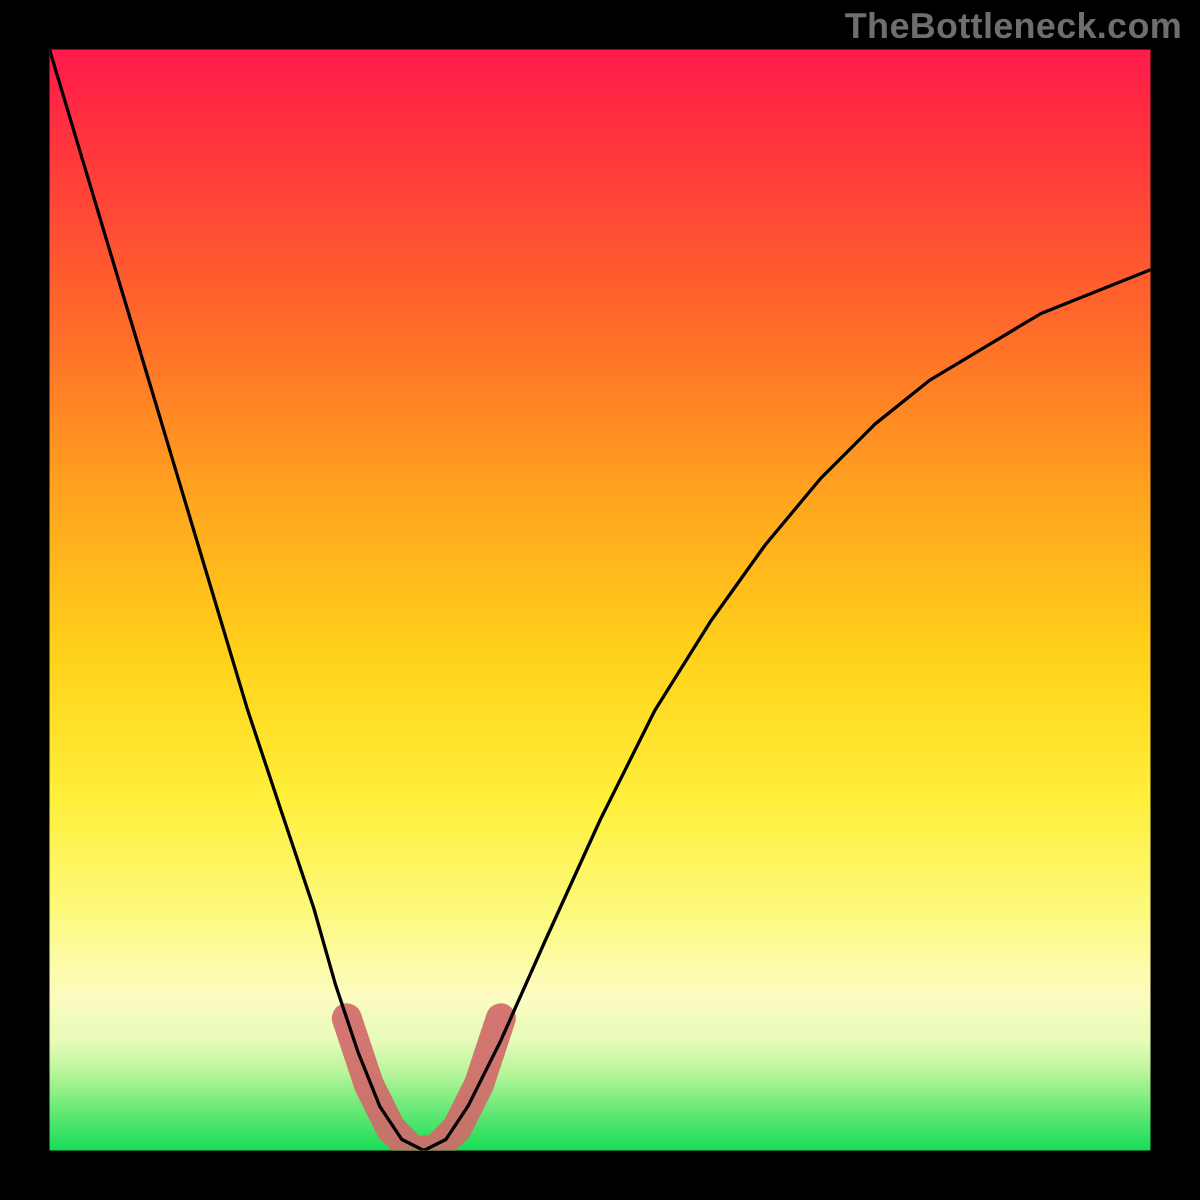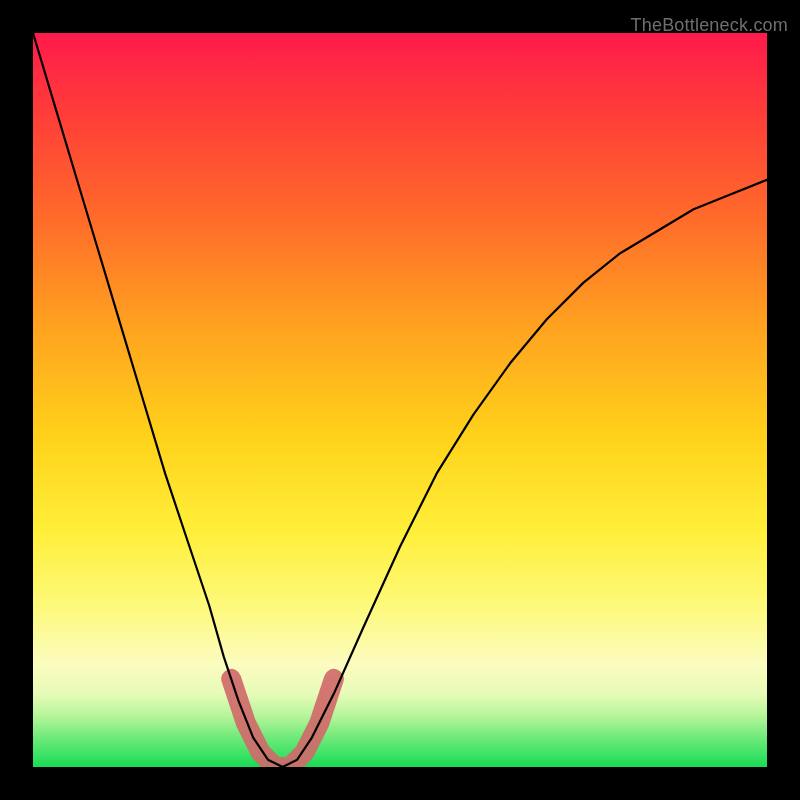--- a/index.html
+++ b/index.html
@@ -12,25 +12,25 @@
     overflow: hidden;
   }
   .stage {
     position: relative;
     width: 800px;
     height: 800px;
     background: #000;
   }
   .watermark {
     position: absolute;
-    top: 15px;
+    top: 4px;
     right: 12px;
     color: #6e6e6e;
-    font-size: 18px;
-    font-weight: 400;
+    font-size: 24px;
+    font-weight: 700;
     letter-spacing: 0.2px;
     z-index: 5;
   }
   .plot {
     position: absolute;
     left: 33px;
     top: 33px;
     width: 734px;
     height: 734px;
     background: linear-gradient(

